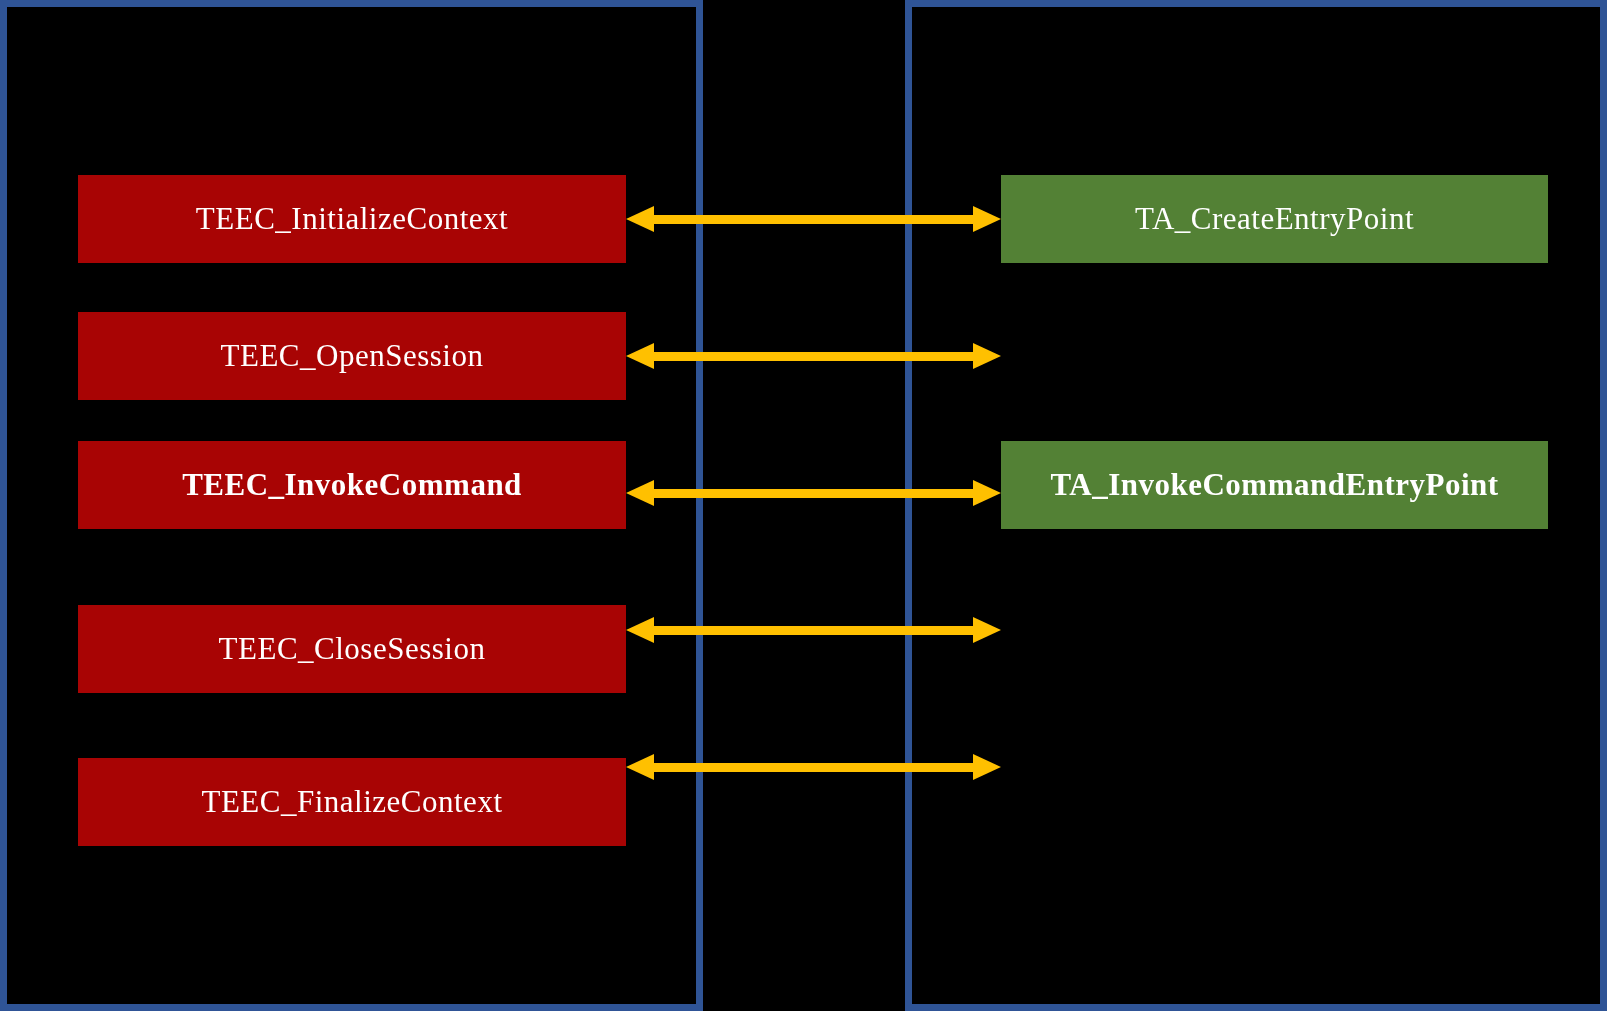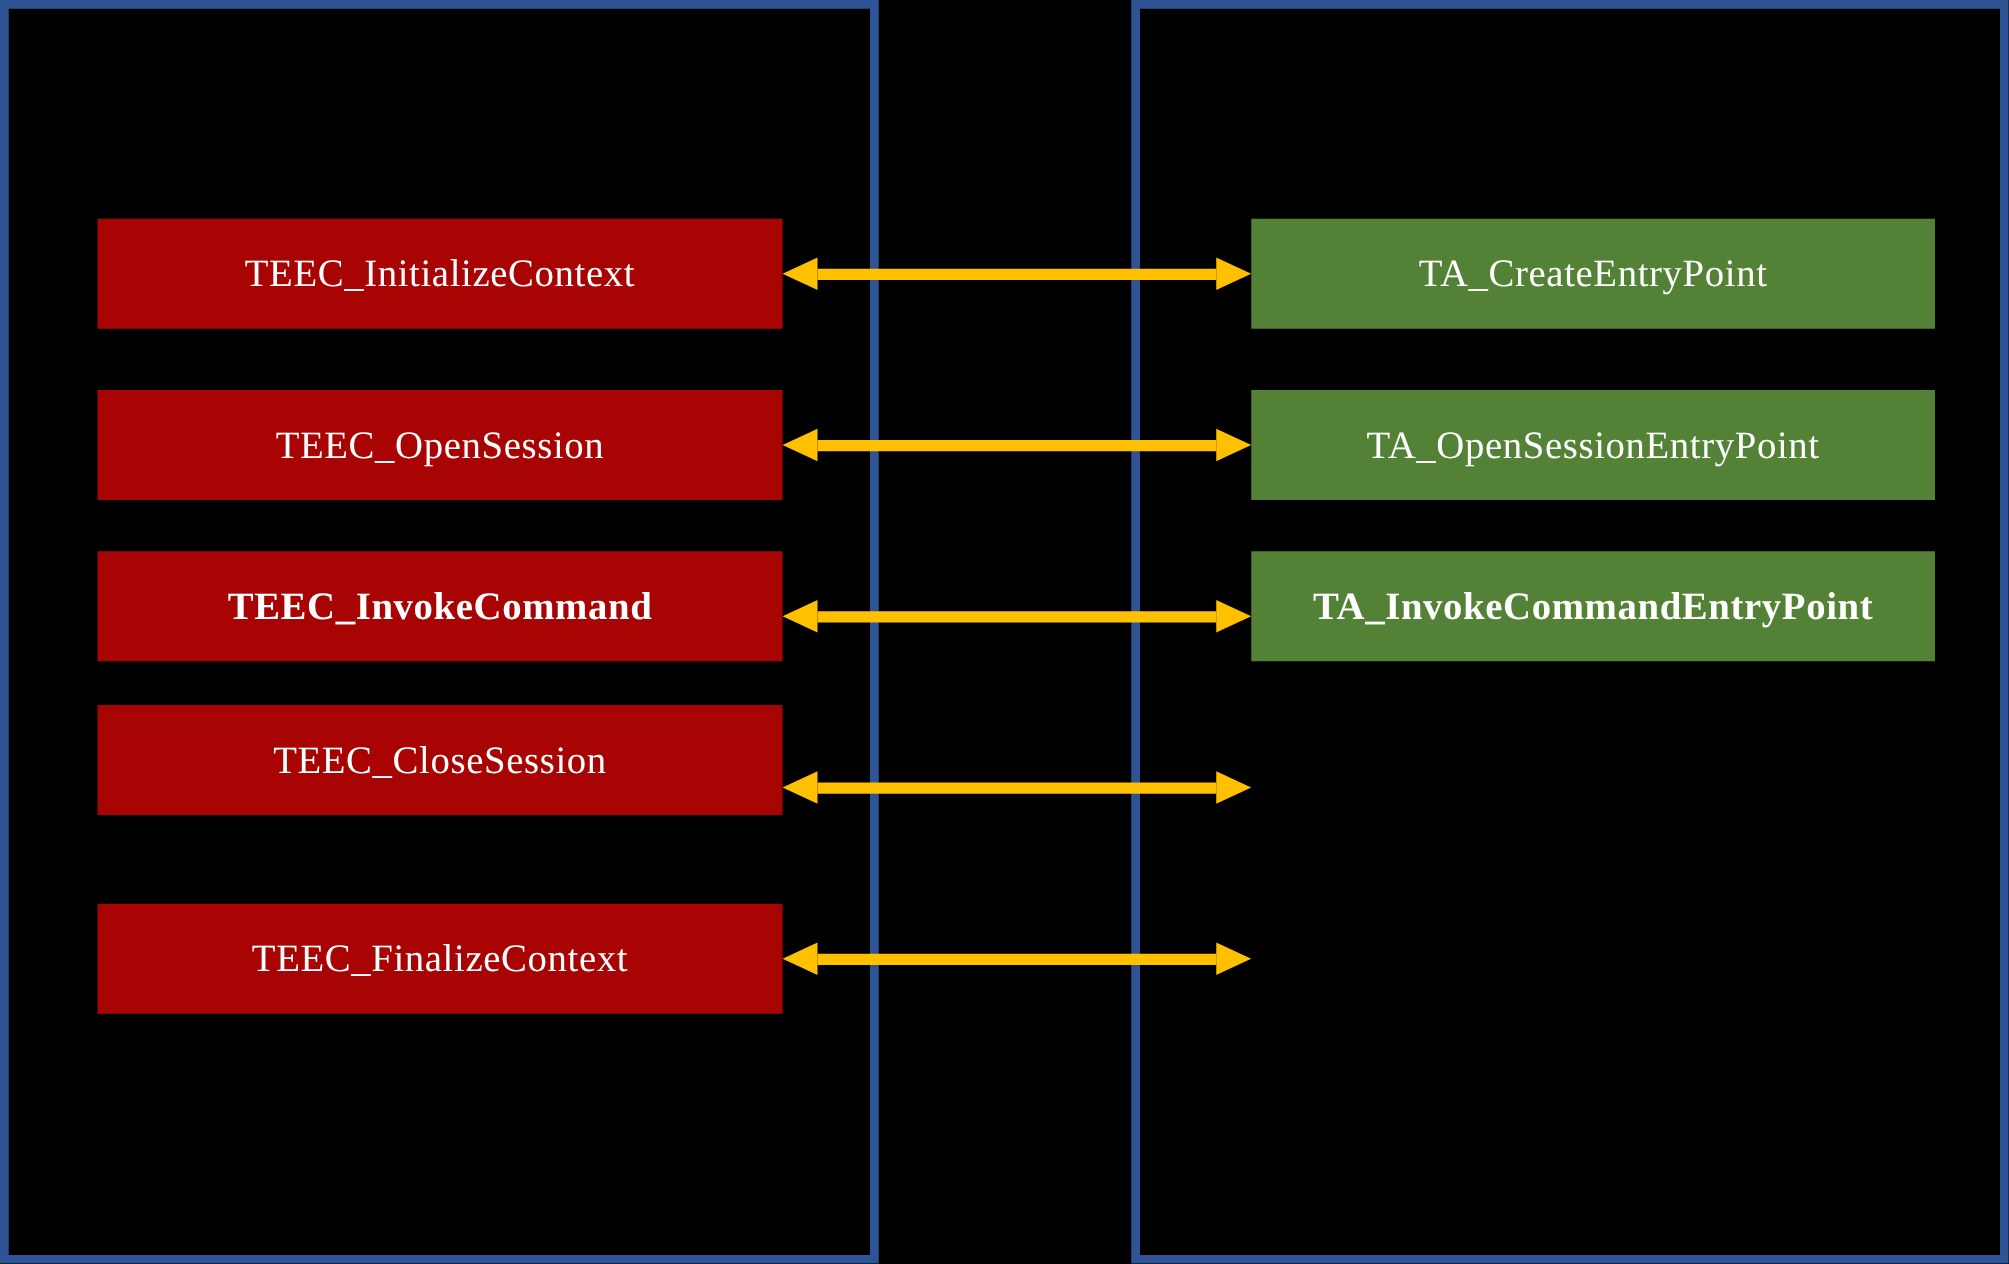--- a/index.html
+++ b/index.html
@@ -45,22 +45,22 @@
     background: var(--client-box, #A80404);
   }
   .ta-box {
     left: 1001px;
     width: 547px;
     background: var(--ta-box, #538135);
   }
   .row-0 { top: 175px; }
   .row-1 { top: 312px; }
   .row-2 { top: 441px; font-weight: bold; }
-  .row-3 { top: 564px; }
-  .row-4 { top: 723px; }
+  .row-3 { top: 605px; }
+  .row-4 { top: 758px; }
 
   .arrow {
     position: absolute;
     left: 626px;
     width: 375px;
     height: 32px;
     display: flex;
     align-items: center;
     z-index: 3;
   }
@@ -109,23 +109,20 @@
   </div>
 
   <div class="row-box ta-box row-0">
     <span>TA_CreateEntryPoint</span>
   </div>
   <div class="arrow arrow-1">
     <span class="head-left"></span>
     <span class="shaft"></span>
     <span class="head-right"></span>
   </div>
-  <div class="row-box ta-box row-1">
-    <span>TA_OpenSessionEntryPoint</span>
-  </div>
 
   <div class="row-box client-box row-2">
     <span>TEEC_InvokeCommand</span>
   </div>
   <div class="arrow arrow-2">
     <span class="head-left"></span>
     <span class="shaft"></span>
     <span class="head-right"></span>
   </div>
   <div class="row-box ta-box row-2">

